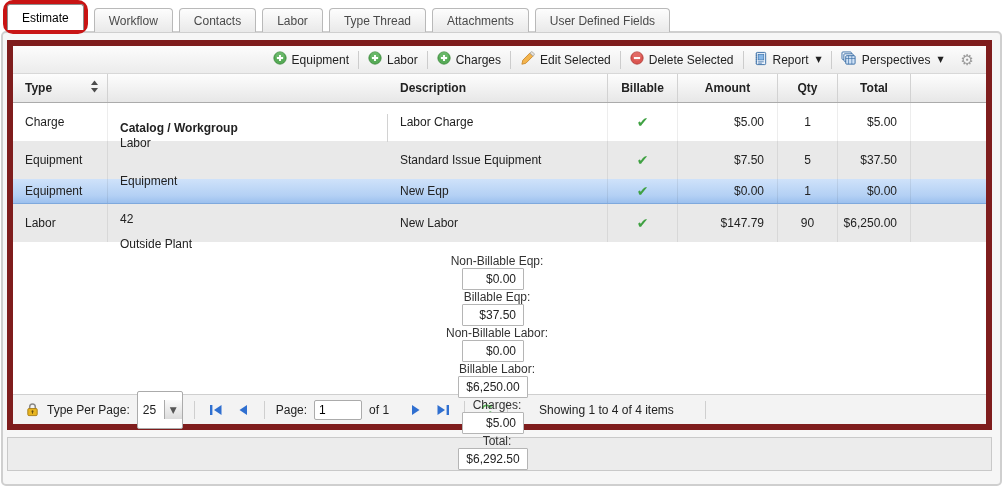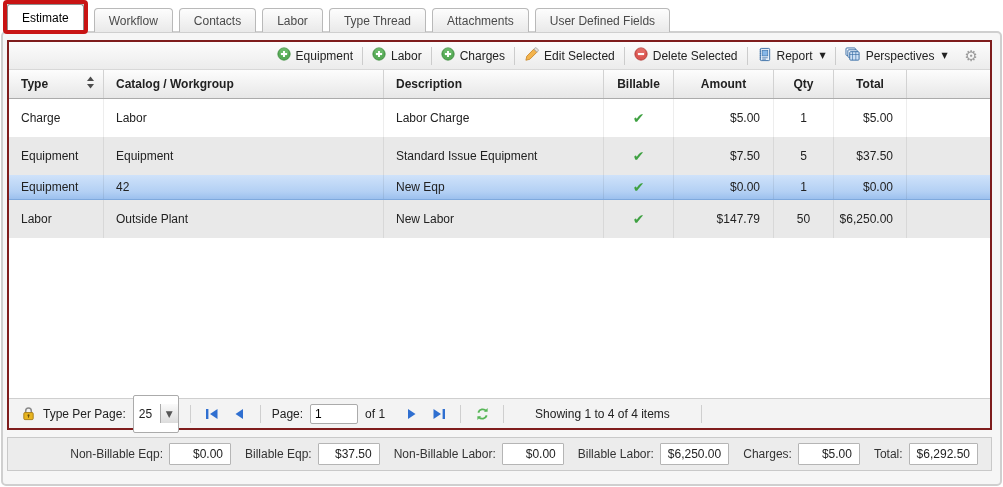--- a/index.html
+++ b/index.html
@@ -12,57 +12,57 @@
 
   
   .tabbar { position:absolute; top:2px; left:3px; height:30px; display:flex; align-items:flex-end; gap:6px; z-index:5; }
   .tab {
     height:24px; padding:0 14px; display:flex; align-items:center;
     background:linear-gradient(#fdfdfd,#e9e9e9);
     border:1px solid #b9b9b9; border-bottom:none;
     border-radius:4px 4px 0 0; color:#4a4a4a; cursor:pointer; white-space:nowrap;
   }
   .tab-annotated-wrap {
-    border:4px solid #c81414; border-radius:4px; background:#e5e5e5;
+    border:4px solid #c81414; border-radius:10px; background:#e5e5e5;
     margin-bottom:-2px; z-index:6; position:relative;
   }
   .tab.active {
     background:#ffffff; color:#000; border:1px solid #8d8d8d; border-bottom:none;
     height:26px; border-radius:3px 3px 0 0;
   }
 
   
   .panel {
     position:absolute; top:31px; left:1px; right:1px; bottom:1px;
     background:#f6f6f6; border:2px solid #cfcfcf; border-radius:5px;
   }
 
   
   .grid {
     position:absolute; top:40px; left:7px; width:985px; height:390px;
-    background:#ffffff; border:2px solid #7f1d1d; z-index:2;
+    background:#ffffff; border:6px solid #7f1d1d; z-index:2;
   }
   .toolbar {
     height:28px; display:flex; align-items:center; justify-content:flex-end;
     background:linear-gradient(#fcfcfc,#ececec); border-bottom:1px solid #d8d8d8;
     padding-right:8px;
   }
   .tbtn { display:flex; align-items:center; gap:5px; padding:0 7px; height:22px; cursor:pointer; white-space:nowrap; }
   .tsep { width:1px; height:18px; background:#cccccc; margin:0 2px; }
   .caret { font-size:8px; color:#222; margin-left:2px; }
   .gear { font-size:15px; color:#9b9b9b; margin:0 4px 0 10px; cursor:pointer; }
 
   
   .thead { display:flex; height:29px; background:linear-gradient(#fdfdfd,#e7e7e7); border-bottom:1px solid #ababab; font-weight:bold; }
   .th { display:flex; align-items:center; padding-left:12px; border-right:1px solid #d2d2d2; height:100%; cursor:pointer; }
   .th.c-center { justify-content:center; padding-left:0; }
   .th.filler { border-right:none; flex:1; cursor:default; }
   .sort-ic { margin-left:auto; margin-right:8px; }
 
-  .c-type{width:95px;} .c-cat{width:280px;} .c-desc{width:220px;}
+  .c-type{width:95px;} .c-cat{width:280px;margin-top:40px;} .c-desc{width:220px;}
   .c-bill{width:70px;} .c-amt{width:100px;} .c-qty{width:60px;text-align:center;} .c-tot{width:73px;}
 
   
   .trow { display:flex; height:38px; align-items:stretch; cursor:pointer; }
   .trow.odd  { background:#ffffff; }
   .trow.even { background:#e9e9e9; }
   .trow.selected { background:linear-gradient(180deg,#cfe2fa 0%,#b3d0f4 70%,#9cc0ee 100%); border-bottom:1px solid #7fa9dd; height:25px; }
   .td { display:flex; align-items:center; padding-left:12px; border-right:1px solid rgba(0,0,0,0.07); }
   .td.c-center { justify-content:center; padding-left:0; }
   .td.c-right  { justify-content:flex-end; padding-left:0; padding-right:13px; }
@@ -79,21 +79,21 @@
   .select-box { display:flex; align-items:center; border:1px solid #ababab; background:#fff; height:38px; border-radius:2px; cursor:pointer; }
   .select-val { width:26px; padding-left:5px; }
   .select-btn { width:18px; height:19px; background:linear-gradient(#fafafa,#dcdcdc); border-left:1px solid #ababab; display:flex; align-items:center; justify-content:center; font-size:9px; color:#555; }
   .page-input { width:48px; height:20px; border:1px solid #ababab; border-radius:2px; padding:0 4px; font-size:12px; font-family:inherit; }
   .navbtn { display:flex; align-items:center; justify-content:center; width:20px; height:20px; cursor:pointer; }
 
   
   .summary {
     position:absolute; top:437px; left:7px; width:985px; height:34px;
     background:#ececec; border:1px solid #c9c9c9;
-    display:flex; align-items:center; justify-content:flex-end; padding-right:13px; z-index:2;
+    display:flex; align-items:center; justify-content:flex-end; padding-right:13px; z-index:2;flex-direction:column;
   }
   .sum-label { color:#333; margin-left:14px; margin-right:6px; white-space:nowrap; }
   .sum-val {
     background:#fff; border:1px solid #b5b5b5; border-radius:1px;
     min-width:62px; padding:3px 7px; text-align:right; white-space:nowrap;
   }
 </style>
 </head>
 <body>
 
@@ -262,21 +262,21 @@
     <div class="td filler"></div>
   </div>
   <div class="trow even">
     <div class="td c-type">Labor</div>
     <div class="td c-cat">Outside Plant</div>
     <div class="td c-desc">New Labor</div>
     <div class="td c-bill c-center">
         <span class="check icon-glyph">✔</span>
       </div>
     <div class="td c-amt c-right">$147.79</div>
-    <div class="td c-qty c-center">50</div>
+    <div class="td c-qty c-center">90</div>
     <div class="td c-tot c-right">$6,250.00</div>
     <div class="td filler"></div>
   </div>
 
   <div class="pagebar">
     <span style="display:flex;">
         <svg width="15" height="15" viewBox="0 0 16 16">
           <path d="M5 8V5.2a3 3 0 0 1 6 0V8" fill="none" stroke="#8a8a8a" stroke-width="1.6"></path>
           <rect x="3" y="7" width="10" height="7.5" rx="1.2" fill="#e8b520" stroke="#a87d17"></rect>
           <circle cx="8" cy="10" r="1.1" fill="#6b4f0e"></circle>

